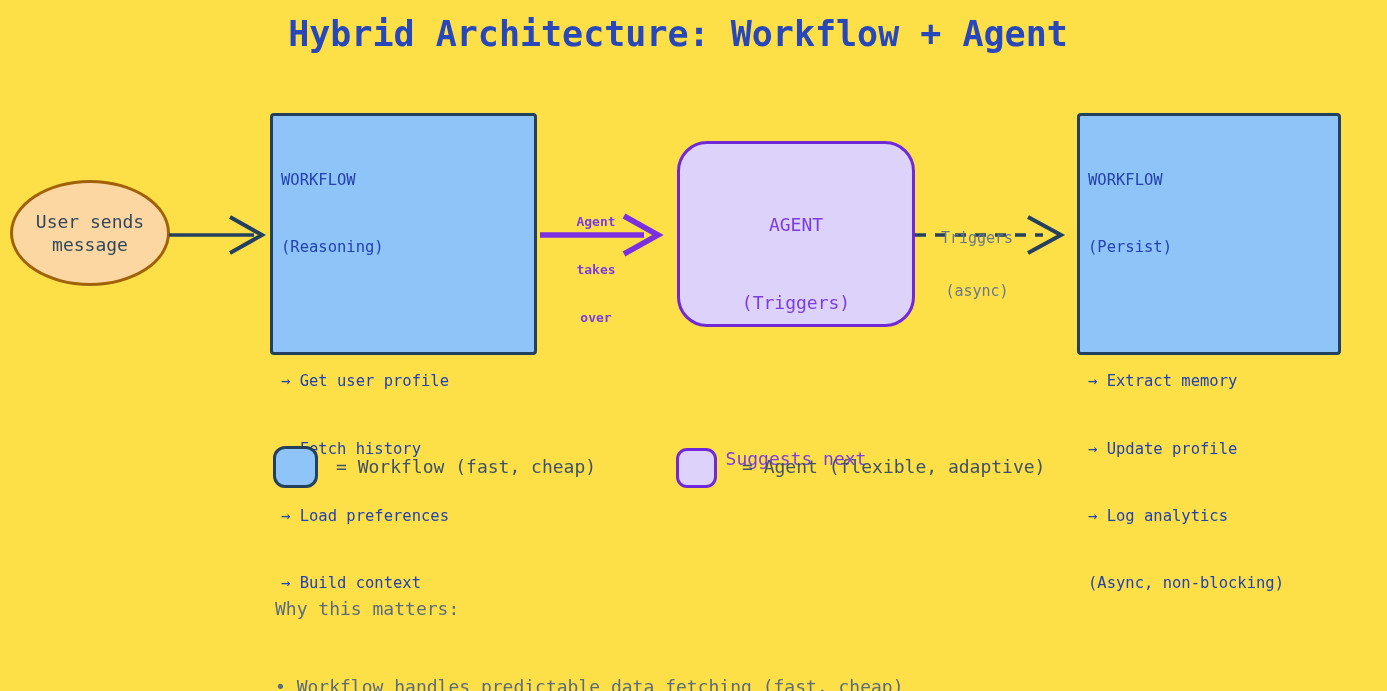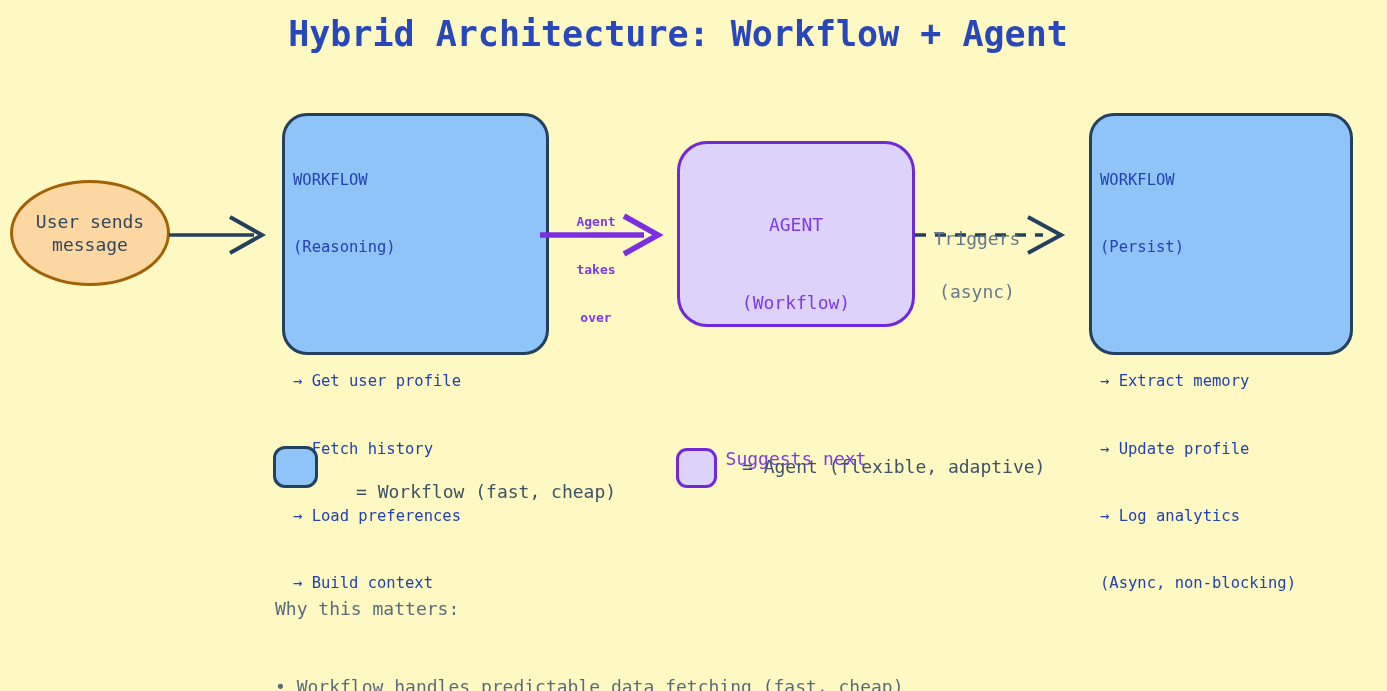--- a/index.html
+++ b/index.html
@@ -1,20 +1,20 @@
 <!DOCTYPE html>
 <html><head>
 <meta charset="utf-8">
 <style>
   html, body { margin: 0; padding: 0; background: #ffffff; }
   .canvas {
     position: relative;
     width: 1387px;
     height: 691px;
-    background: #fef9c3;
+    background: #fde047;
     font-family: "DejaVu Sans Mono", "Liberation Mono", monospace;
     overflow: hidden;
   }
   .title {
     position: absolute;
     left: 273px; top: 14px; width: 810px;
     text-align: center;
     font-size: 35px;
     font-weight: 700;
     color: #2847ba;
@@ -32,22 +32,21 @@
     align-items: center; justify-content: center;
     color: #33475c;
     font-size: 18px; line-height: 23px;
     white-space: pre;
   }
   
   .box { position: absolute; box-sizing: border-box; }
   .box.blue {
     background: #8ec4f8;
     border: 3px solid #24405f;
-    border-radius: 25px;
-    margin-left: 12px;
+    border-radius: 4px;
   }
   #box-init    { left: 270px;  top: 113px; width: 267px; height: 242px; }
   #box-persist { left: 1077px; top: 113px; width: 264px; height: 242px; }
   .box-text {
     position: absolute; left: 8px; top: 8px;
     font-size: 15.5px; line-height: 22.4px;
     color: #2342b0;
     white-space: pre;
   }
   .gap22 { height: 22.4px; }
@@ -73,41 +72,41 @@
   .edge-label-purple {
     position: absolute; left: 556px; top: 182px; width: 80px;
     text-align: center;
     font-size: 13px; font-weight: 700; line-height: 16px;
     color: #7c3ce2;
     white-space: pre;
   }
   .edge-label-gray {
     position: absolute; left: 917px; top: 195px; width: 120px;
     text-align: center;
-    font-size: 18px; line-height: 17.5px;
+    font-size: 15px; line-height: 17.5px;
     color: #68788c;
     white-space: pre;
   }
   
   .legend-swatch { position: absolute; box-sizing: border-box; }
   #legend-swatch-workflow {
     left: 273px; top: 446px; width: 45px; height: 42px;
     background: #8ec4f8; border: 3.5px solid #24405f; border-radius: 12px;
   }
   #legend-swatch-agent {
     left: 676px; top: 448px; width: 41px; height: 40px;
     background: #dcd2fa; border: 3.5px solid #7128d8; border-radius: 11px;
   }
   .legend-label {
     position: absolute; top: 457px;
     font-size: 18px; line-height: 20px;
     color: #3f5166;
     white-space: pre;
   }
-  #legend-label-workflow { left: 356px; margin-top: 25px; }
+  #legend-label-workflow { left: 336px; }
   #legend-label-agent    { left: 742px; }
   
   .notes {
     position: absolute; left: 275px; top: 543px;
     font-size: 18px; line-height: 26.3px;
     color: #5b6b7e;
     white-space: pre;
   }
 </style>
 </head>
@@ -145,21 +144,21 @@
   </svg>
   <div class="edge-label-purple">
     <div>Agent</div>
     <div>takes</div>
     <div>over</div>
   </div>
 
   <div class="box purple">
     <div class="agent-text">
       <div>AGENT</div>
-      <div>(Workflow)</div>
+      <div>(Triggers)</div>
       <div class="gap26"></div>
       <div>Suggests next</div>
     </div>
   </div>
 
   <svg id="arrow-agent-persist" class="arrow-svg" width="150" height="48">
     <line x1="0" y1="24" x2="128" y2="24" stroke="#24405f" stroke-width="3.5" stroke-dasharray="11 9"></line>
     <polyline points="113,6 146,24 113,42" fill="none" stroke="#24405f" stroke-width="4"></polyline>
   </svg>
   <div class="edge-label-gray">

